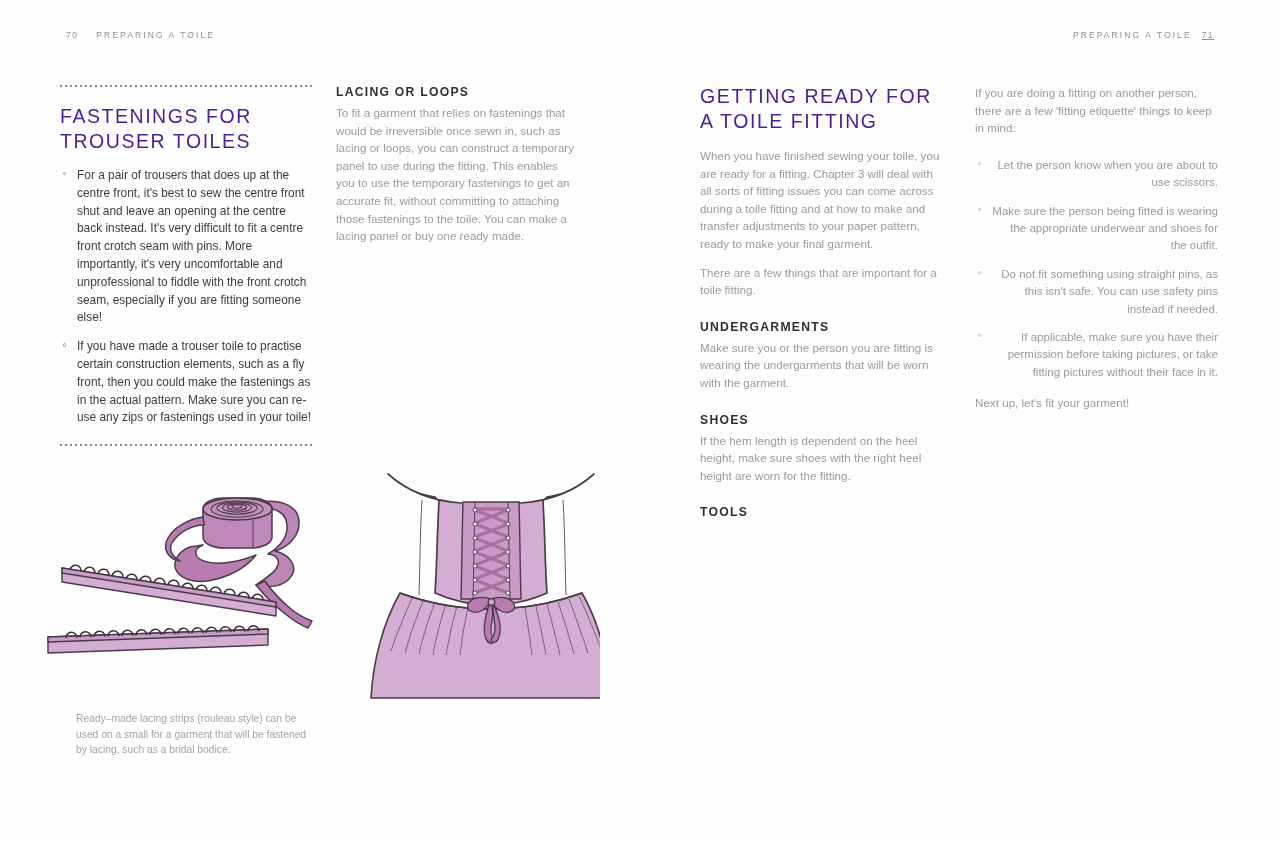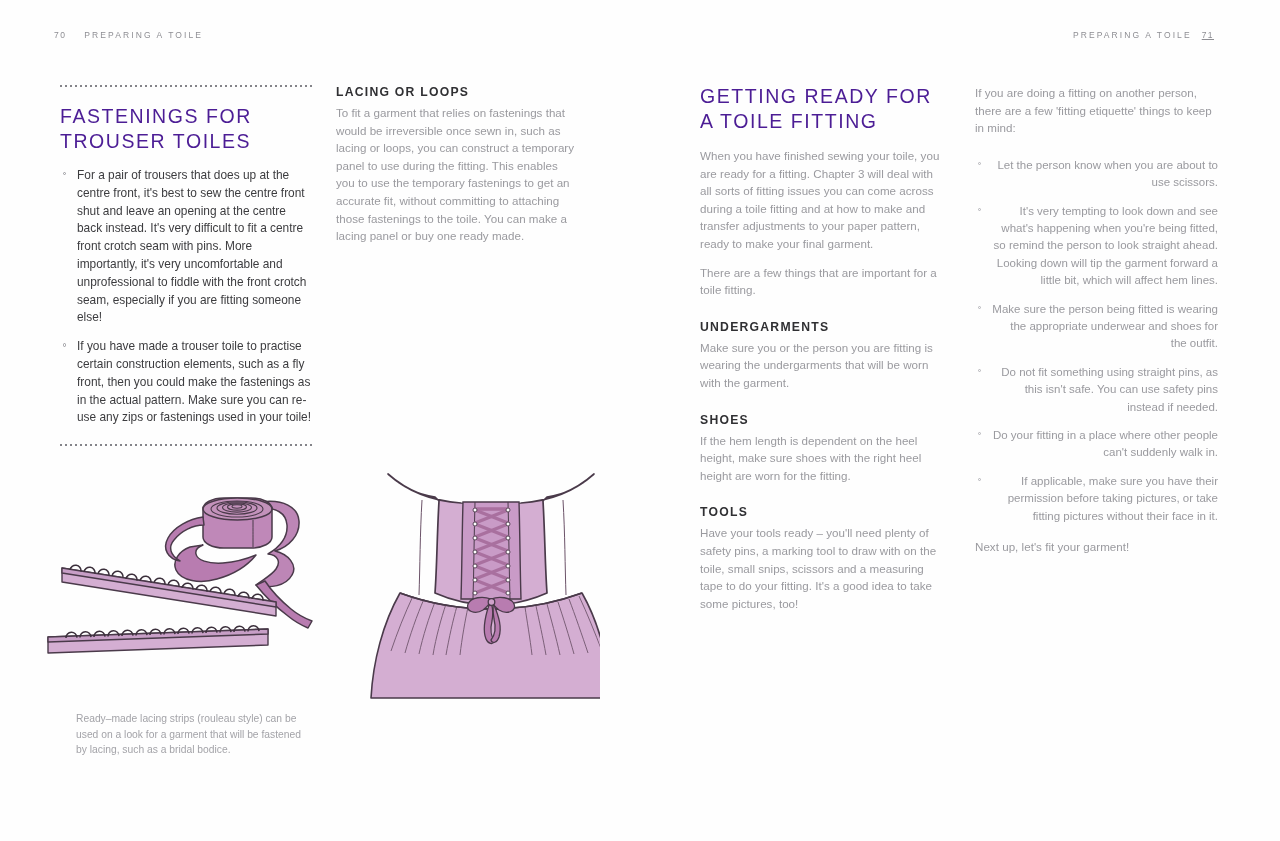--- a/index.html
+++ b/index.html
@@ -24,21 +24,21 @@
   
   .runhead {
     position: absolute;
     top: 30px;
     font-size: 8.5px;
     letter-spacing: 2.1px;
     color: #8e8e93;
     text-transform: uppercase;
     white-space: nowrap;
   }
-  .runhead-left { left: 54px; }
+  .runhead-left { left: 66px; }
   .runhead-right { right: 66px; }
   .runhead .folio {
     color: #8e8e93;
     letter-spacing: 1.4px;
   }
   .runhead-left .folio { margin-right: 18px; }
   .runhead-right .folio { margin-left: 10px; text-decoration: underline; }
 
   
   .col {
@@ -175,32 +175,29 @@
     <p class="body">When you have finished sewing your toile, you are ready for a fitting. Chapter 3 will deal with all sorts of fitting issues you can come across during a toile fitting and at how to make and transfer adjustments to your paper pattern, ready to make your final garment.</p>
     <p class="body">There are a few things that are important for a toile fitting.</p>
     <div class="gap-md"></div>
     <h2 class="sub-title">UNDERGARMENTS</h2>
     <p class="body">Make sure you or the person you are fitting is wearing the undergarments that will be worn with the garment.</p>
     <div class="gap-md"></div>
     <h2 class="sub-title">SHOES</h2>
     <p class="body">If the hem length is dependent on the heel height, make sure shoes with the right heel height are worn for the fitting.</p>
     <div class="gap-md"></div>
     <h2 class="sub-title">TOOLS</h2>
-    <p class="body last">Have your tools ready – you'll need plenty of safety pins, a marking tool to draw with on the toile, small snips, scissors and a measuring tape to do your fitting. It's a good idea to take some pictures, too!</p>
   </div>
 
   <div class="col col-4">
     <p class="body">If you are doing a fitting on another person, there are a few 'fitting etiquette' things to keep in mind:</p>
     <div class="gap-md"></div>
     <ul class="bullets light">
       <li>Let the person know when you are about to use scissors.</li>
-      <li>It's very tempting to look down and see what's happening when you're being fitted, so remind the person to look straight ahead. Looking down will tip the garment forward a little bit, which will affect hem lines.</li>
       <li>Make sure the person being fitted is wearing the appropriate underwear and shoes for the outfit.</li>
       <li>Do not fit something using straight pins, as this isn't safe. You can use safety pins instead if needed.</li>
-      <li>Do your fitting in a place where other people can't suddenly walk in.</li>
       <li>If applicable, make sure you have their permission before taking pictures, or take fitting pictures without their face in it.</li>
     </ul>
     <div class="gap-lg"></div>
     <p class="body last">Next up, let's fit your garment!</p>
   </div>
 
   <div class="illus">
     <svg width="560" height="250" viewBox="0 0 560 250" xmlns="http://www.w3.org/2000/svg">
       <defs>
         <clipPath id="skirtclip">
@@ -356,15 +353,15 @@
           <path d="M166 144 C158 141 146 142 143 149 C140 156 150 160 158 155 C162 152 165 148 166 145 Z"></path>
           <path d="M166 144 C174 141 186 142 189 149 C192 156 182 160 174 155 C170 152 167 148 166 145 Z"></path>
           <path d="M164 150 C160 162 157 174 161 184 C163 189 168 190 170 186 C166 182 165 174 167 166 C168 160 168 155 167 151 Z"></path>
           <path d="M169 150 C174 162 177 172 174 182 C172 188 167 189 166 185 C170 180 171 172 169 164 C168 158 168 154 168 151 Z"></path>
           <circle cx="166.5" cy="147" r="3.3" fill="#cfa2cb"></circle>
         </g>
       </g>
     </svg>
   </div>
 
-  <div class="caption">Ready–made lacing strips (rouleau style) can be used on a look for a garment that will be fastened by lacing, such as a bridal bodice.</div>
+  <div class="caption">Ready–made lacing strips (rouleau style) can be used on a small for a garment that will be fastened by lacing, such as a bridal bodice.</div>
 
 </div>
 
 </body></html>

